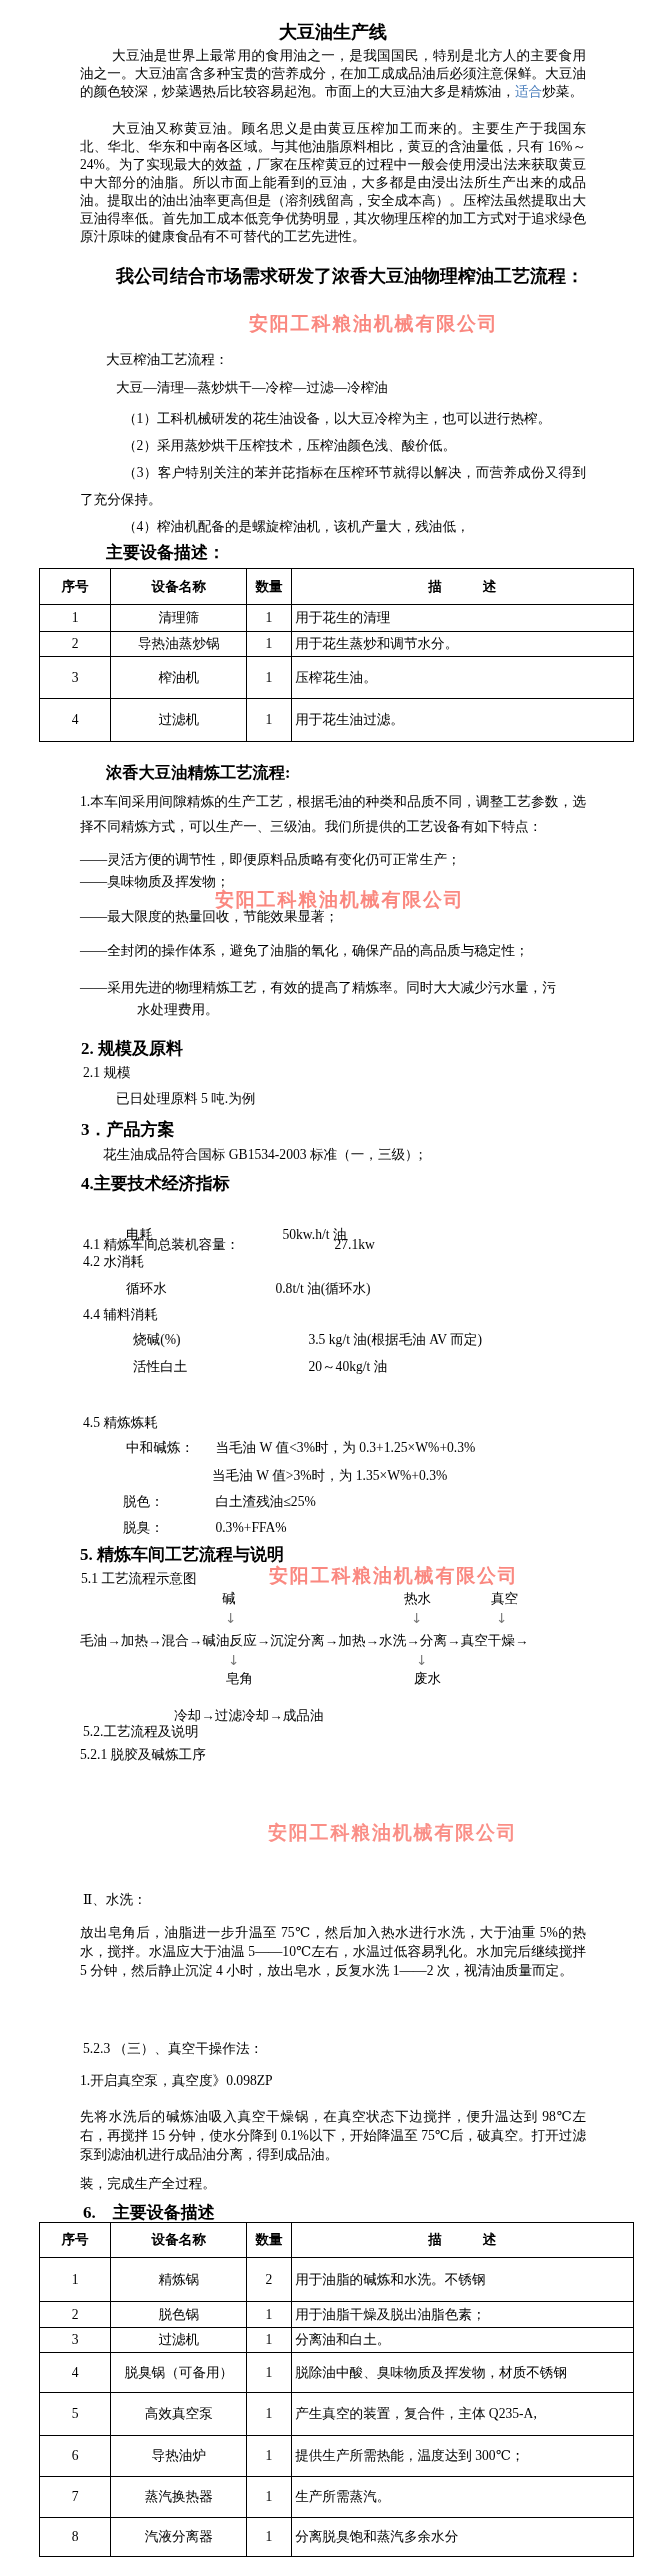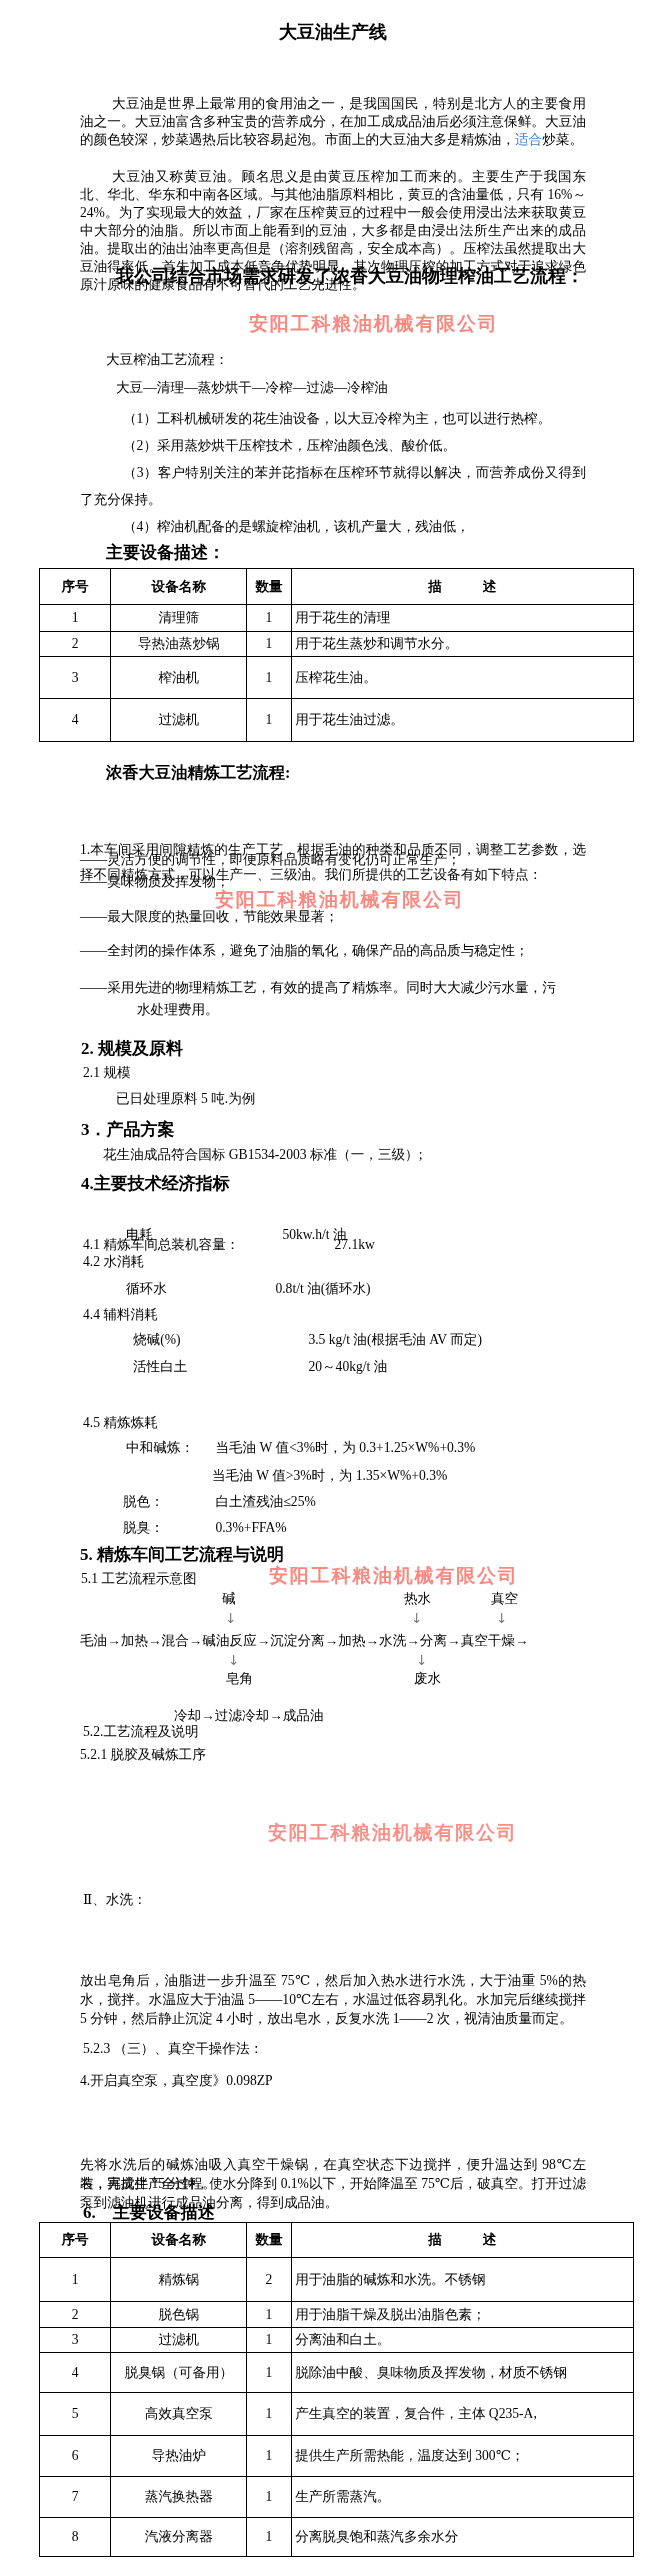--- a/index.html
+++ b/index.html
@@ -7,21 +7,21 @@
     position:relative;
     width:663px;height:2576px;
     margin:0 auto;
     background:#ffffff;
     font-family:"Liberation Serif","DejaVu Serif",serif;
     color:#000000;
     font-size:13.6px;
     overflow:hidden;
   }
   .abs{position:absolute;}
-  .body-text{width:506px;line-height:18px;text-align:justify;margin-top:48px;}
+  .body-text{width:506px;line-height:18px;text-align:justify;}
   .indent{text-indent:32px;}
   .doc-title{width:506px;text-align:center;font-size:18px;font-weight:bold;}
   .big-heading{width:520px;font-size:18px;font-weight:bold;line-height:42px;text-indent:36px;text-align:justify;}
   .sec-heading{font-size:17px;font-weight:bold;}
   .sub-heading{font-size:13.6px;}
   .link{color:#4a7ebc;}
   .watermark{
     position:absolute;
     font-family:"Liberation Sans","DejaVu Sans",sans-serif;
     font-weight:bold;
@@ -189,21 +189,21 @@
     <span class="abs flow-main" style="left:174px;top:117px;">冷却→过滤冷却→成品油</span>
   </div>
 
   <div class="abs sub-heading" style="left:83px;top:1723px;">5.2.工艺流程及说明</div>
   <div class="abs sub-heading" style="left:80px;top:1746px;">5.2.1 脱胶及碱炼工序</div>
 
   <div class="abs sub-heading" style="left:83px;top:1891px;">Ⅱ、水洗：</div>
   <div class="abs body-text" style="left:80px;top:1923px;line-height:19px;">放出皂角后，油脂进一步升温至 75℃，然后加入热水进行水洗，大于油重 5%的热水，搅拌。水温应大于油温 5——10℃左右，水温过低容易乳化。水加完后继续搅拌 5 分钟，然后静止沉淀 4 小时，放出皂水，反复水洗 1——2 次，视清油质量而定。</div>
 
   <div class="abs sub-heading" style="left:83px;top:2040px;">5.2.3 （三）、真空干操作法：</div>
-  <div class="abs" style="left:80px;top:2072px;">4.开启真空泵，真空度》0.098ZP</div>
+  <div class="abs" style="left:80px;top:2072px;">1.开启真空泵，真空度》0.098ZP</div>
   <div class="abs body-text" style="left:80px;top:2107px;line-height:19px;">先将水洗后的碱炼油吸入真空干燥锅，在真空状态下边搅拌，便升温达到 98℃左右，再搅拌 15 分钟，使水分降到 0.1%以下，开始降温至 75℃后，破真空。打开过滤泵到滤油机进行成品油分离，得到成品油。</div>
   <div class="abs" style="left:80px;top:2175px;">装，完成生产全过程。</div>
   <div class="abs sec-heading" style="left:83px;top:2201px;">6.　主要设备描述</div>
 
   <table class="eq abs" style="left:39px;top:2222px;">
     <tbody>
         <tr style="height:35px">
       <th class="c-num">序号</th>
       <th class="c-name">设备名称</th>
       <th class="c-qty">数量</th>

